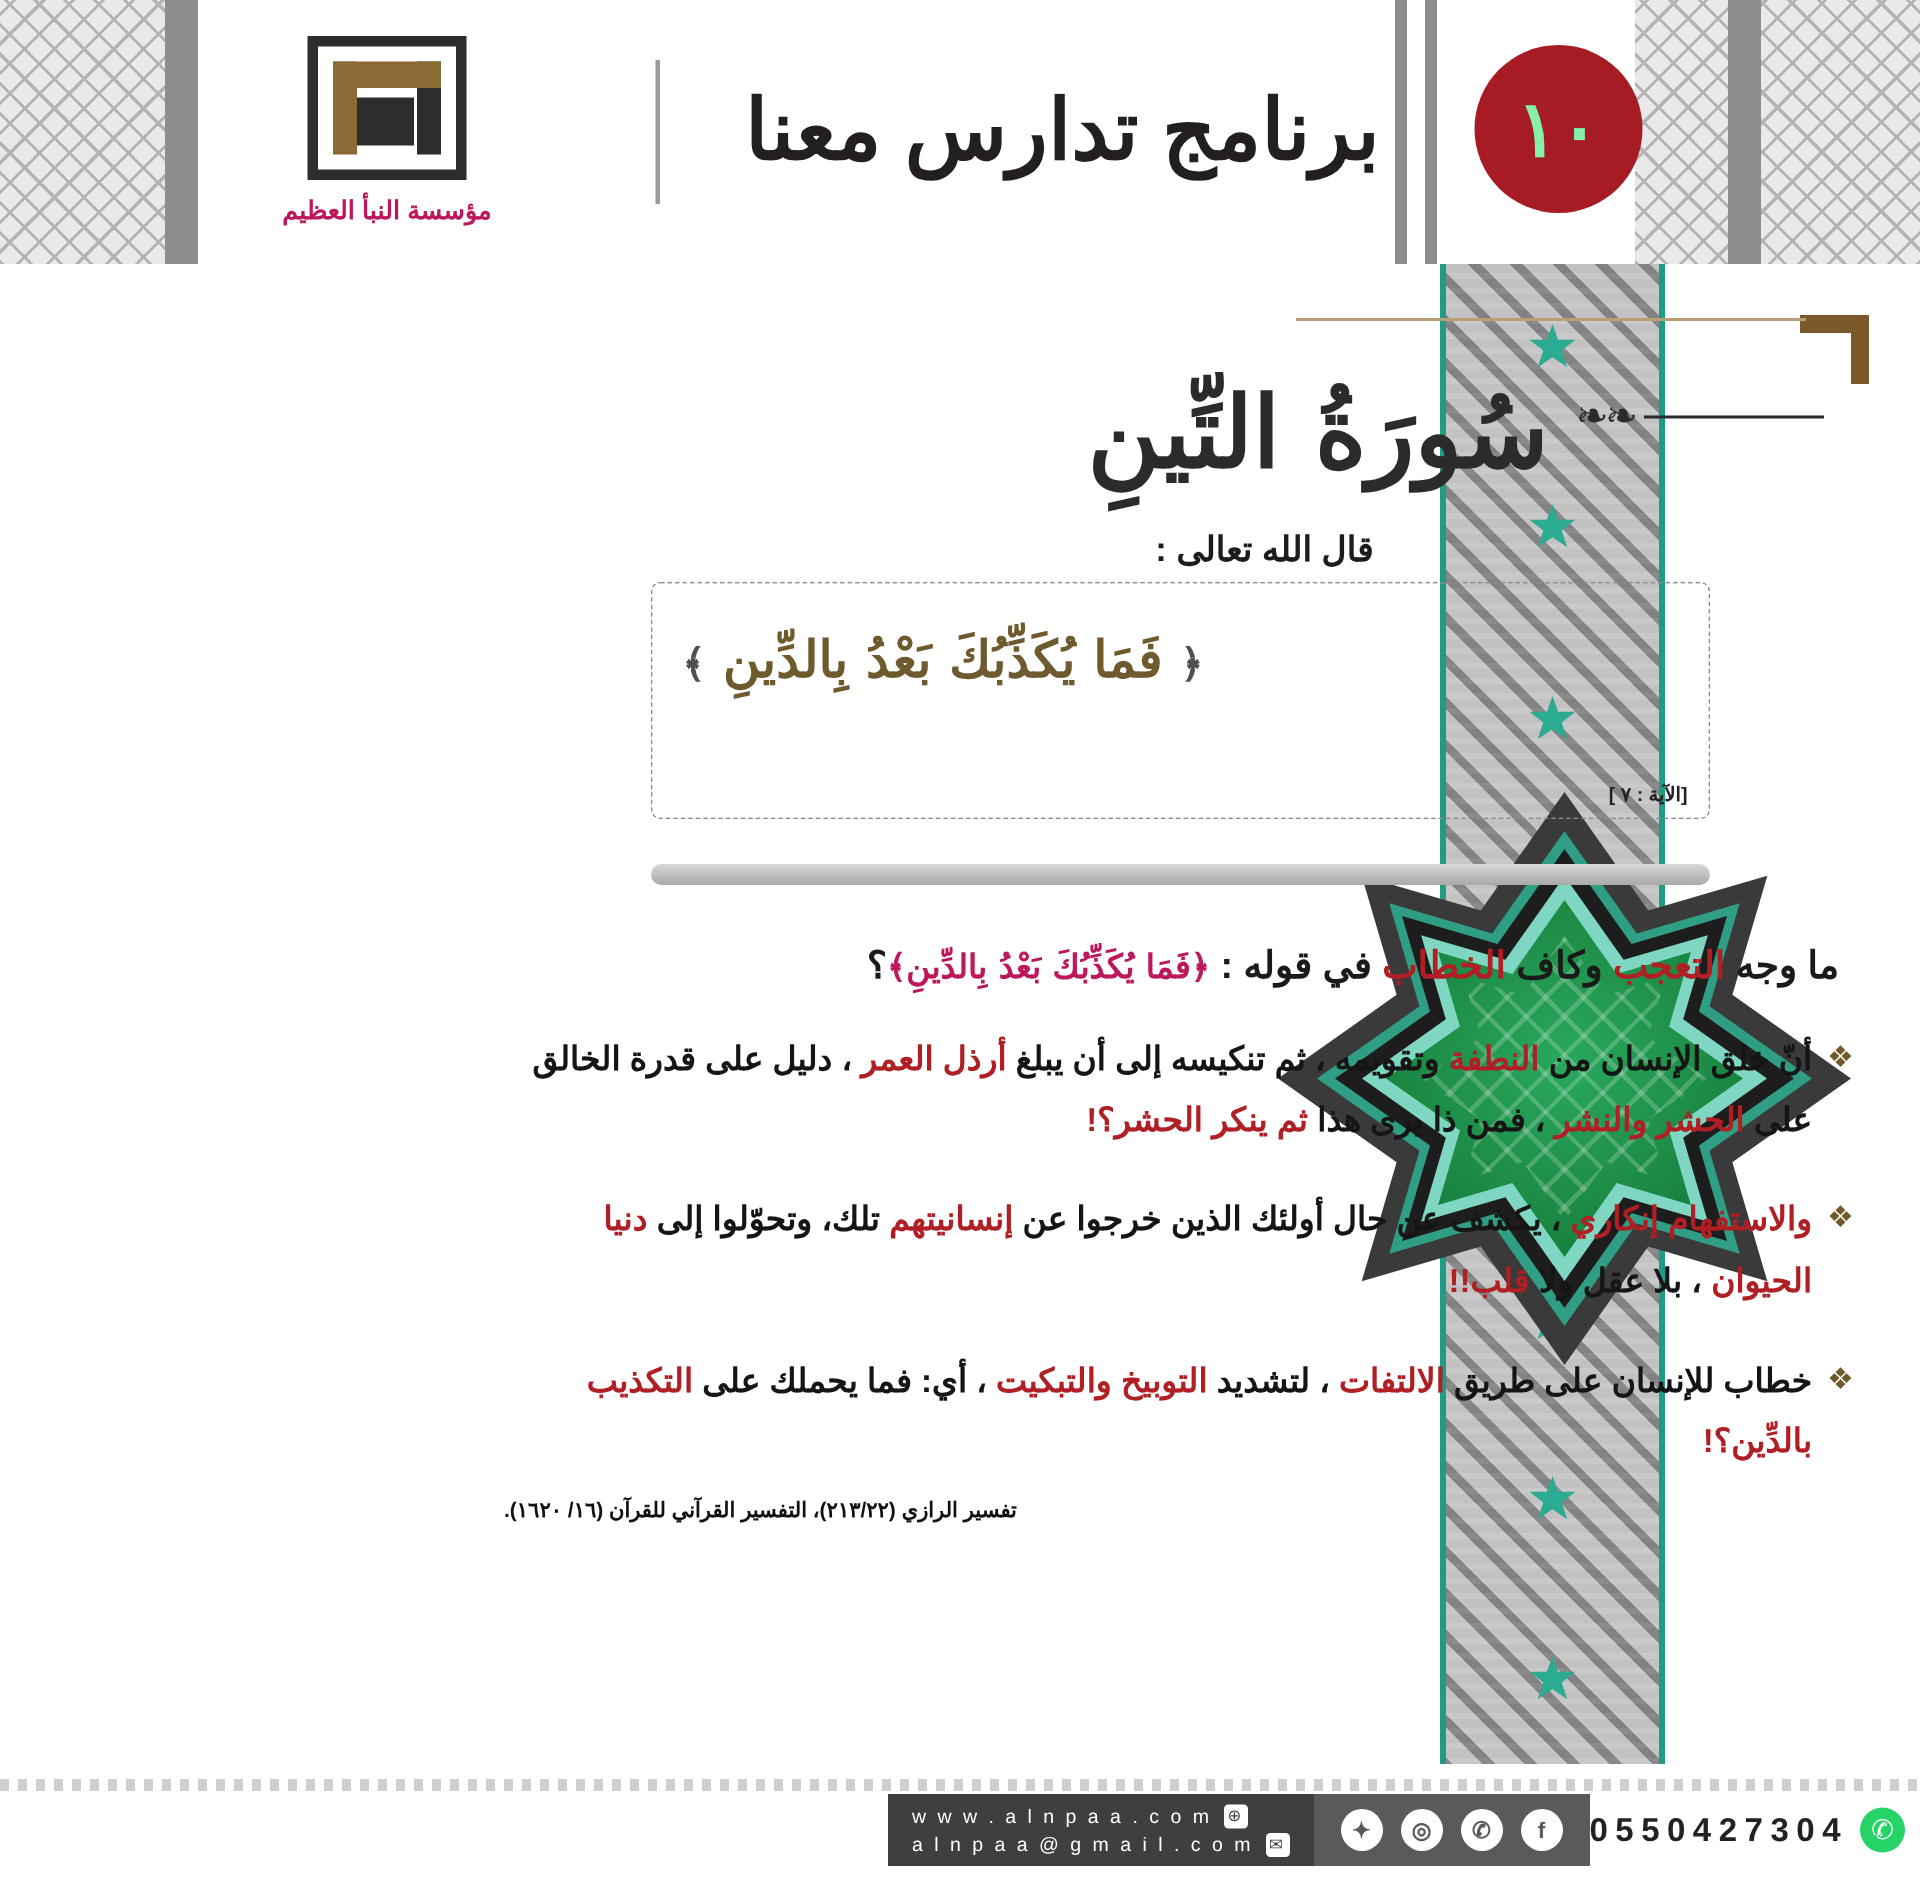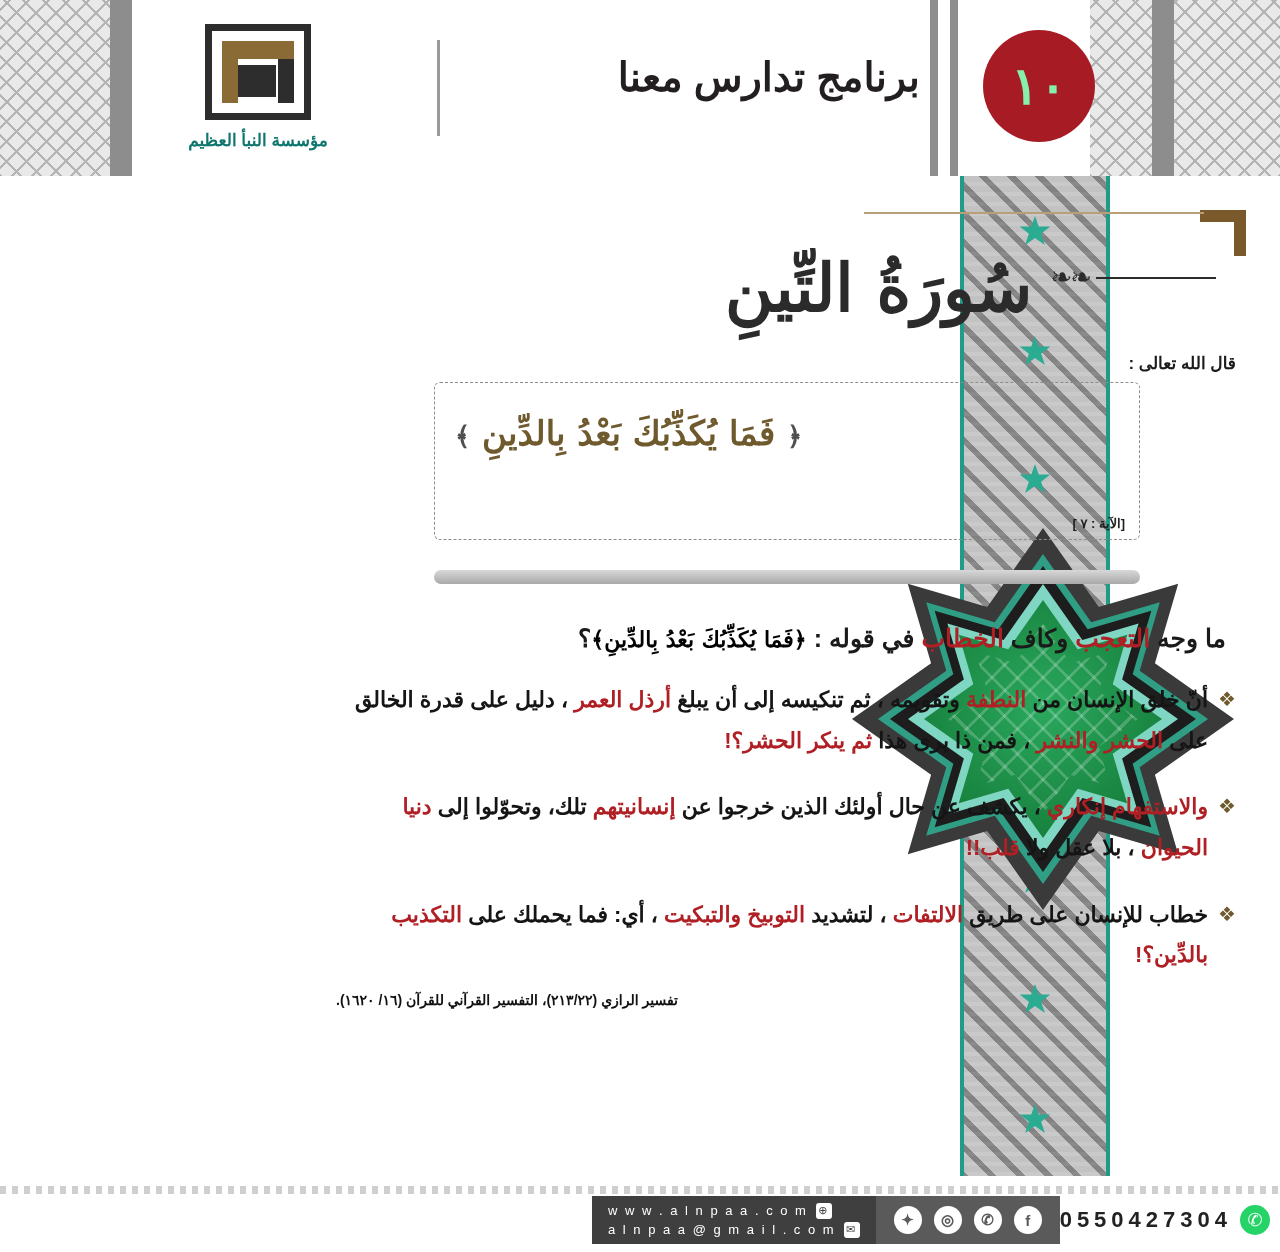--- a/index.html
+++ b/index.html
@@ -62,26 +62,26 @@
       linear-gradient(to right, #8a6a35 0 16px, transparent 16px),
       linear-gradient(to left, #2d2d2d 0 16px, transparent 16px);
   }
   .logo-mark:after {
     content: ""; position: absolute;
     left: 26px; top: 34px; width: 38px; height: 32px;
     background: #2d2d2d;
   }
   .logo-caption {
     margin-top: 10px;
-    font-size: 17px; font-weight: bold; color: #0f766e;
+    font-size: 17px; font-weight: bold; color: #be185d;
     letter-spacing: -1px;
   }
   .hdr-title {
     position: absolute; top: 54px; right: 360px;
-    font-size: 40px; font-weight: bold; color: #231f20;
+    font-size: 56px; font-weight: bold; color: #231f20;
     white-space: nowrap;
   }
   .hdr-divider {
     position: absolute; top: 40px; right: 840px;
     width: 3px; height: 96px; background: #9a9a9a;
   }
   .hdr-badge {
     position: absolute; top: 30px; right: 185px;
     width: 112px; height: 112px; border-radius: 50%;
     background: #a71c24; color: #86efac;
@@ -170,23 +170,23 @@
   .orn {
     color: #2b2b2b; font-size: 26px; letter-spacing: -2px;
     display: flex; align-items: center;
   }
   .orn:before {
     content: ""; display: inline-block;
     width: 120px; height: 2px; background: #2b2b2b; margin-left: 6px;
   }
 
   .qaal {
-    margin-top: 26px; text-align: right;
+    margin-top: 26px; text-align: center;
     padding-left: 120px;
-    font-size: 17px; font-weight: bold; color: #1c1c1c;
+    font-size: 23px; font-weight: bold; color: #1c1c1c;
   }
 
   .ayah-box {
     margin-top: 8px; margin-right: 96px; margin-left: 104px;
     border: 1px dashed #8c8c8c;
     border-radius: 6px;
     padding: 30px 20px 16px;
     position: relative;
     min-height: 158px;
   }
@@ -210,21 +210,21 @@
 
   .question {
     margin-top: 34px;
     text-align: right;
     direction: rtl;
     font-size: 25px; font-weight: bold; color: #1a1a1a;
     line-height: 1.6;
     padding-right: 10px;
   }
   .q-red { color: #b01f24; }
-  .q-quote { color: #000000; font-family: "DejaVu Serif", serif; font-size: 22px; }
+  .q-quote { color: #be185d; font-family: "DejaVu Serif", serif; font-size: 22px; }
 
   .points { margin-top: 22px; direction: rtl; }
   .point {
     display: flex; align-items: flex-start; gap: 10px;
     margin-bottom: 26px;
     text-align: right;
   }
   .point .bullet {
     color: #6f5a2e; font-size: 20px; line-height: 1.9; flex: 0 0 auto;
   }

